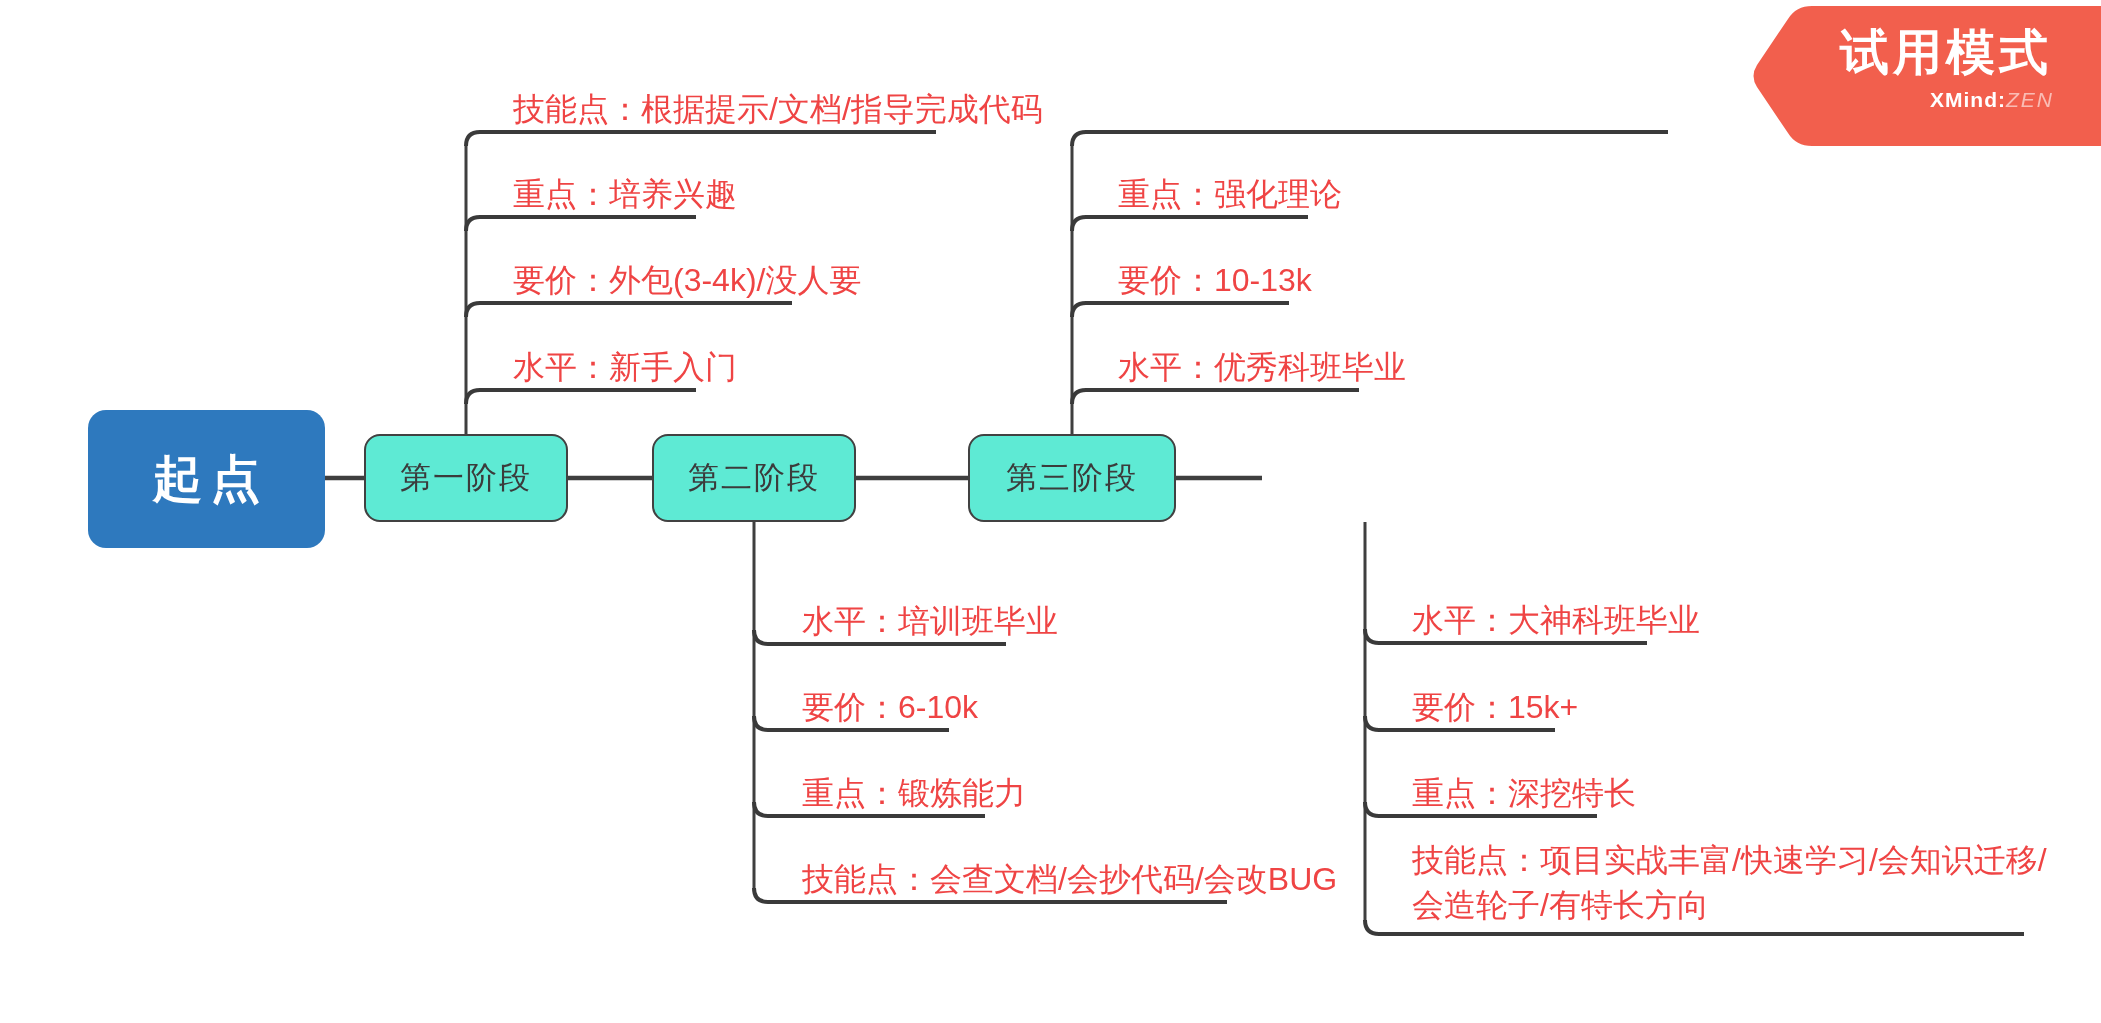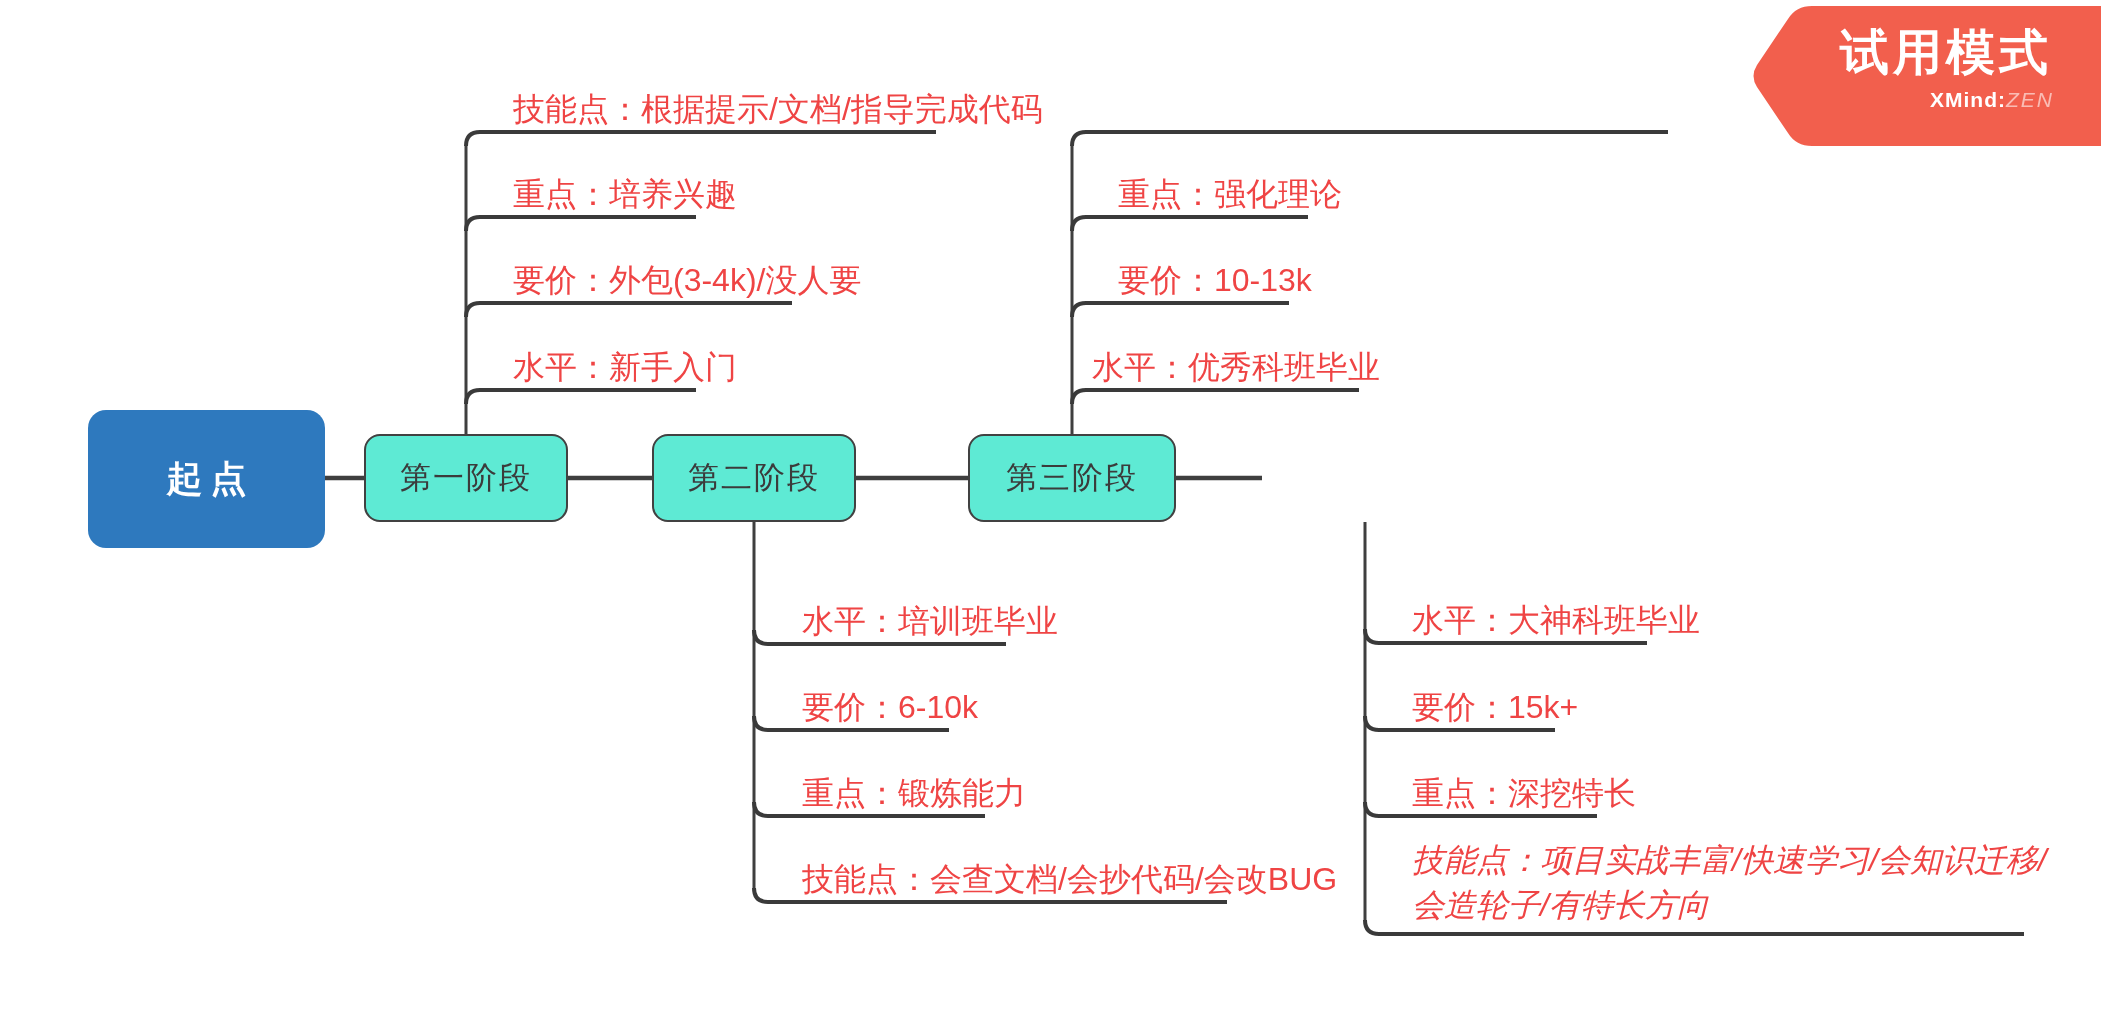--- a/index.html
+++ b/index.html
@@ -7,34 +7,34 @@
     position:relative;width:2101px;height:1023px;background:#ffffff;overflow:hidden;
     font-family:"Liberation Sans","DejaVu Sans",sans-serif;
   }
   .connectors{position:absolute;left:0;top:0;width:2101px;height:1023px;}
   .trunk{fill:none;stroke:#3f3f3f;stroke-width:3;}
   .branch-line{fill:none;stroke:#3a3a3a;stroke-width:4;stroke-linecap:butt;}
   .spine{fill:none;stroke:#3f3f3f;stroke-width:4.5;}
   .node{position:absolute;display:flex;align-items:center;justify-content:center;box-sizing:border-box;}
   .root-node{
     left:88px;top:410px;width:237px;height:138px;background:#2e79be;border-radius:18px;
-    color:#ffffff;font-size:36px;font-weight:bold;letter-spacing:8px;padding-left:8px;
+    color:#ffffff;font-size:50px;font-weight:bold;letter-spacing:8px;padding-left:8px;
   }
   .stage-node{
     top:434px;height:88px;background:#5eead4;border:2.5px solid #414141;border-radius:16px;
     color:#3b3b3b;font-size:31px;letter-spacing:2px;
   }
   .stage1{left:364px;width:204px;}
   .stage2{left:652px;width:204px;}
   .stage3{left:968px;width:208px;}
   .stage4{left:1262px;width:206px;}
   .branch{
     position:absolute;color:#ef4444;font-size:32px;line-height:34px;height:34px;white-space:nowrap;
   }
-  .branch.multiline{white-space:normal;line-height:45px;height:auto;width:640px;font-style:italic;}
+  .branch.multiline{white-space:normal;line-height:45px;height:auto;width:640px;}
   .banner-shape{position:absolute;left:0;top:0;width:2101px;height:1023px;pointer-events:none;}
   .banner-title{
     position:absolute;right:49px;top:26px;color:#ffffff;font-size:49px;font-weight:bold;
     letter-spacing:4px;line-height:52px;
   }
   .banner-brand{
     position:absolute;right:47px;top:88px;font-size:21px;line-height:24px;letter-spacing:1px;color:#ffffff;
   }
   .brand-bold{font-weight:bold;color:#ffffff;}
   .brand-sep{font-weight:bold;color:#ffffff;}
@@ -92,21 +92,21 @@
   <div class="branch" style="left:513px;top:263px">要价：外包(3-4k)/没人要</div>
   <div class="branch" style="left:513px;top:350px">水平：新手入门</div>
 
   <div class="branch" style="left:802px;top:604px">水平：培训班毕业</div>
   <div class="branch" style="left:802px;top:690px">要价：6-10k</div>
   <div class="branch" style="left:802px;top:776px">重点：锻炼能力</div>
   <div class="branch" style="left:802px;top:862px">技能点：会查文档/会抄代码/会改BUG</div>
 
   <div class="branch" style="left:1118px;top:177px">重点：强化理论</div>
   <div class="branch" style="left:1118px;top:263px">要价：10-13k</div>
-  <div class="branch" style="left:1092px;top:350px">水平：优秀科班毕业</div>
+  <div class="branch" style="left:1118px;top:350px">水平：优秀科班毕业</div>
 
   <div class="branch" style="left:1412px;top:603px">水平：大神科班毕业</div>
   <div class="branch" style="left:1412px;top:690px">要价：15k+</div>
   <div class="branch" style="left:1412px;top:776px">重点：深挖特长</div>
   <div class="branch multiline" style="left:1412px;top:838px">技能点：项目实战丰富/快速学习/会知识迁移/会造轮子/有特长方向</div>
 
   <svg class="banner-shape" viewBox="0 0 2101 1023">
     <path fill="#f25f4d" d="M 2101 6 L 1812 6 Q 1796 6 1788 19 L 1757 65 Q 1750 76 1757 87 L 1788 133 Q 1796 146 1812 146 L 2101 146 Z"></path>
   </svg>
   <div class="banner-title">试用模式</div>

